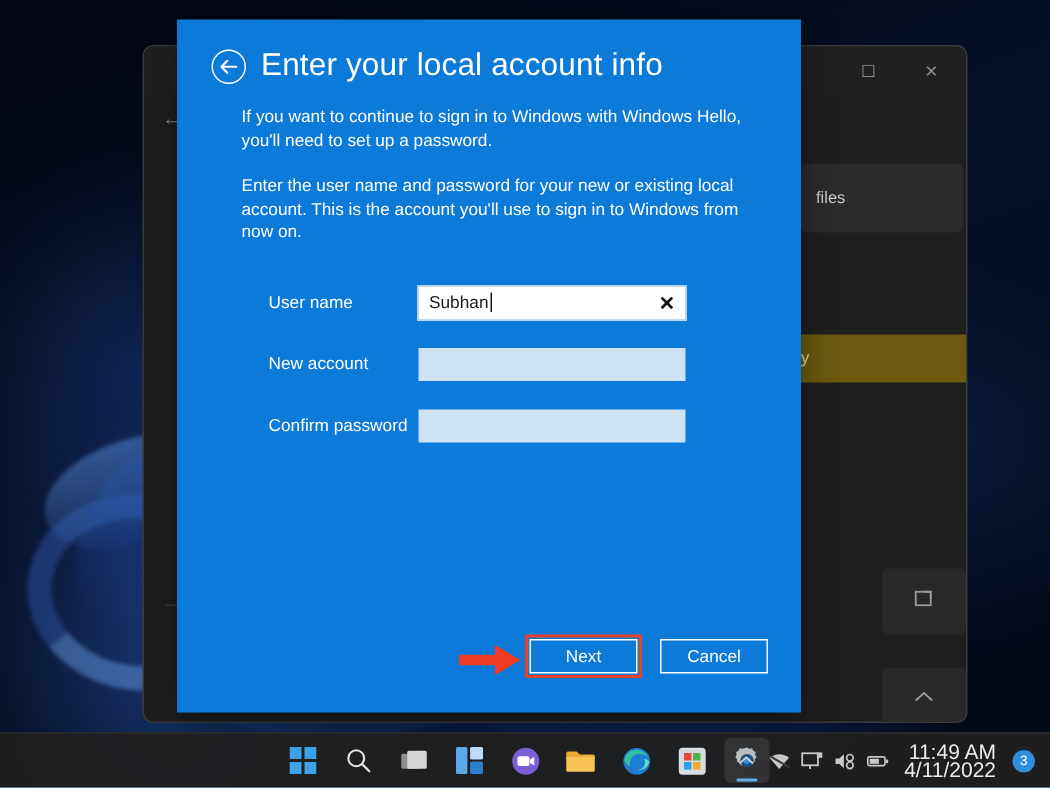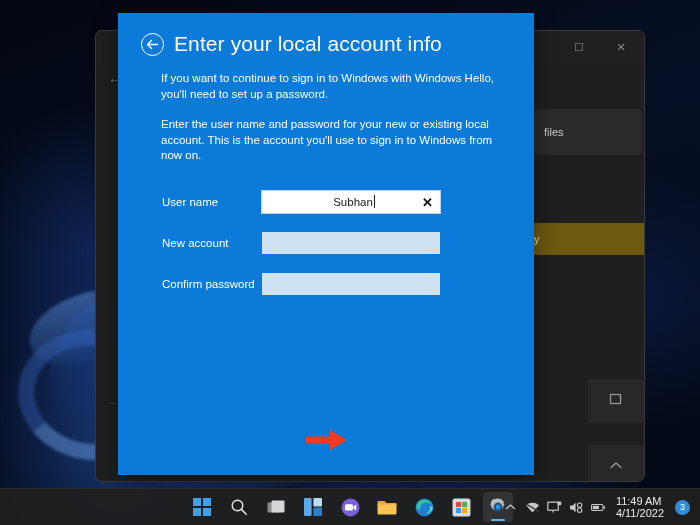--- a/index.html
+++ b/index.html
@@ -168,37 +168,37 @@
     color: #ffffff;
     font-size: 11.5px;
     line-height: 15.5px;
     margin-left: 43px;
     margin-right: 38px;
   }
   #para1 { margin-top: 15px; }
   #para2 { margin-top: 15px; }
 
   
-  #form { margin-top: 27px; margin-left: 44px; }
+  #form { margin-top: 27px; margin-left: 61px; }
   .form-row {
     display: flex; align-items: center;
     height: 22px;
     margin-bottom: 19px;
   }
   .form-label {
     width: 100px;
     color: #ffffff;
     font-size: 11.5px;
   }
   .field {
     width: 178px; height: 22px;
     background: #cfe2f3;
     border: none;
     position: relative;
-    display: flex; align-items: center; justify-content: center;
+    display: flex; align-items: center;
   }
   .field.active {
     background: #ffffff;
     border: 1px solid #ffffff;
     outline: 1px solid #b9d2e8;
   }
   .field-text {
     font-size: 11.5px;
     color: #1b1b1b;
     padding-left: 6px;
@@ -273,23 +273,23 @@
     width: 14px; height: 2.5px; border-radius: 2px;
     background: #5fb2f0;
   }
   #tb-tray {
     position: absolute; right: 6px;
     display: flex; align-items: center; gap: 7px;
     color: #d8d8d8;
   }
   .tray-icon { width: 15px; height: 15px; display: flex; align-items: center; justify-content: center; }
   #tb-clock {
-    text-align: left;
+    text-align: right;
     color: #ececec;
-    font-size: 11px;
+    font-size: 14px;
     line-height: 12px;
     padding: 0 4px 0 3px;
   }
   #tb-badge {
     width: 15px; height: 15px; border-radius: 50%;
     background: #2f8ddb; color: #fff;
     font-size: 9px;
     display: flex; align-items: center; justify-content: center;
     margin-right: 4px;
   }
@@ -375,20 +375,26 @@
         </div>
       </div>
 
 
     </div>
 
     <svg id="red-arrow" viewBox="0 0 42 24">
       <path d="M0 8.5 H24 V2 L41 12 L24 22 V15.5 H0 Z" fill="#ee3b22"></path>
     </svg>
 
+    <div id="dlg-footer">
+      <div id="next-wrap">
+        <div class="oobe-btn">Next</div>
+      </div>
+      <div class="oobe-btn">Cancel</div>
+    </div>
 
   </div>
 
   <div id="taskbar">
     <div id="tb-center">
 
       <div class="tb-item">
         <svg width="18" height="18" viewBox="0 0 18 18">
           <rect x="0" y="0" width="8" height="8" fill="#3ea0e8"></rect>
           <rect x="10" y="0" width="8" height="8" fill="#3ea0e8"></rect>

